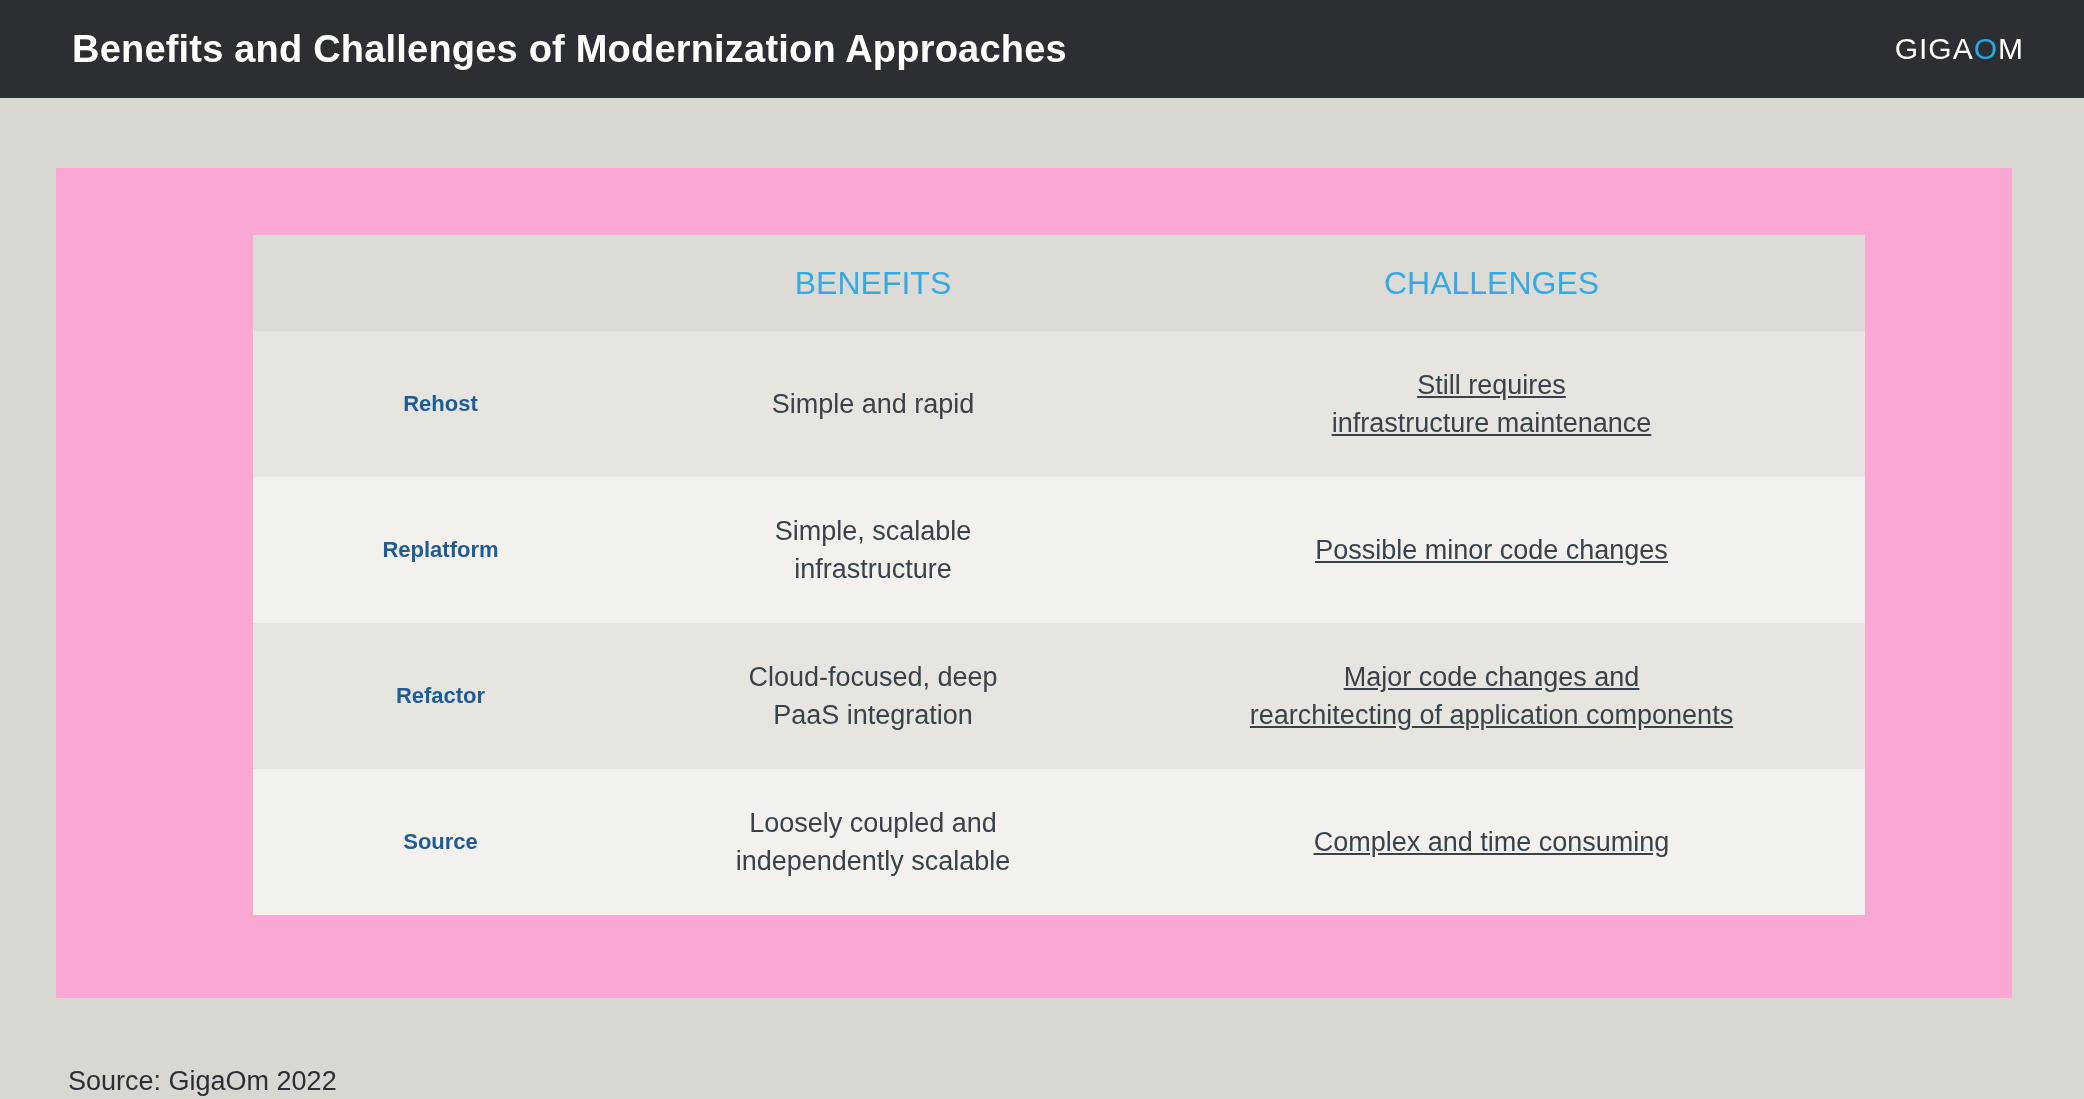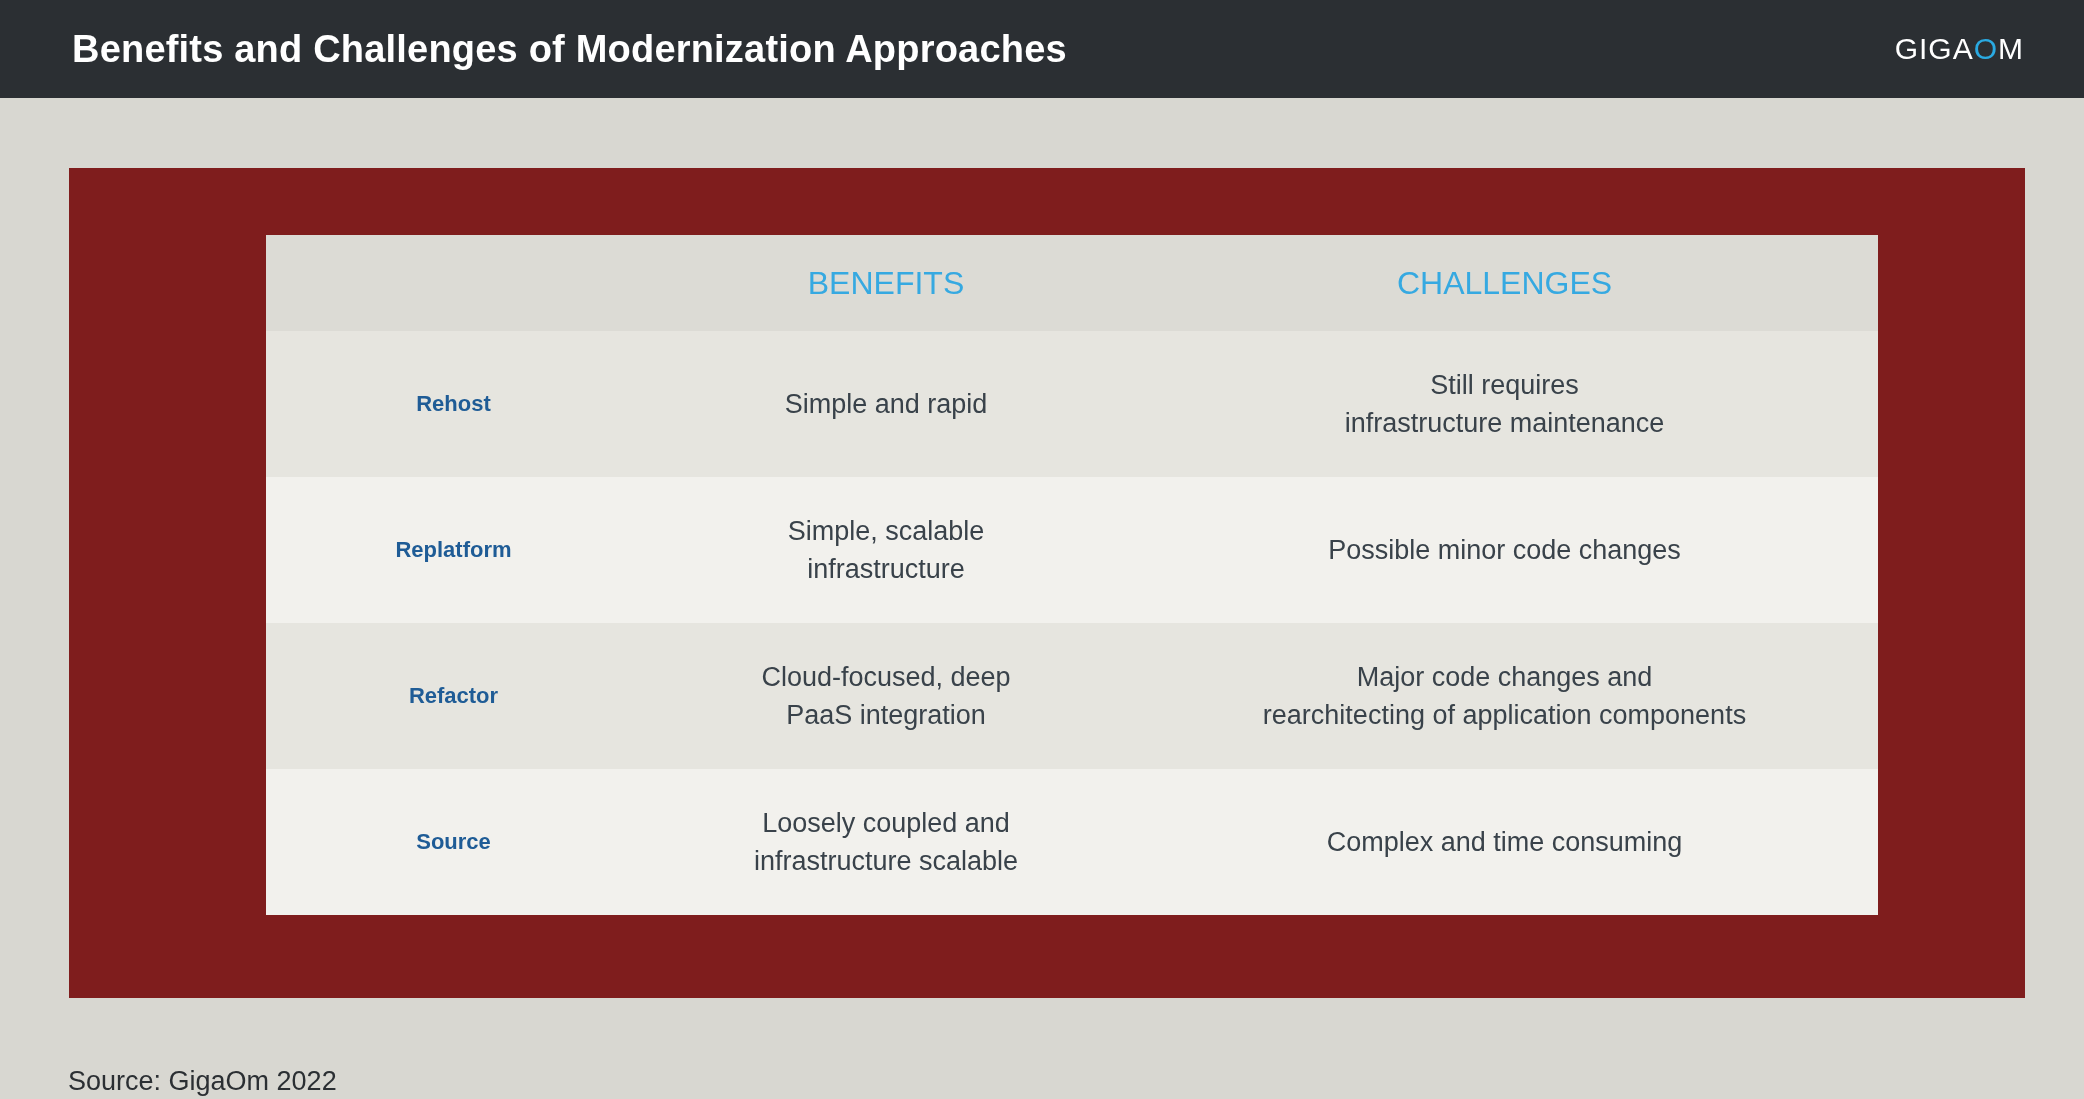--- a/index.html
+++ b/index.html
@@ -52,25 +52,25 @@
     color: #ffffff;
     font-family: "Liberation Sans", sans-serif;
   }
   .logo .logo-o {
     color: #2aaae2;
   }
 
   
   .card {
     position: absolute;
-    left: 69px;
+    left: 56px;
     top: 168px;
     width: 1956px;
     height: 830px;
-    background: #7f1d1d;
+    background: #f9a8d4;
   }
 
   
   .table {
     position: absolute;
     left: 197px;
     top: 67px;
     width: 1612px;
     border-collapse: collapse;
     table-layout: fixed;
@@ -103,21 +103,21 @@
     height: 146px;
     text-align: center;
     vertical-align: middle;
     font-size: 27px;
     color: #39424a;
     line-height: 1.42;
     border-right: 3px solid #fafafa;
     border-top: 3px solid #fafafa;
     padding: 0 22px;
   }
-  .row-cell.last { border-right: 0; }
+  .row-cell.last { border-right: 0; text-decoration: underline; }
 
   .approach-cell {
     font-size: 22px;
     font-weight: bold;
     color: #1f5c96;
   }
 
   tr.shade .row-cell { background: #e6e5df; }
   tr.light .row-cell { background: #f2f1ed; }
 
@@ -189,21 +189,21 @@
           </td>
           <td class="row-cell last">
             <div>Major code changes and</div>
             <div>rearchitecting of application components</div>
           </td>
         </tr>
         <tr class="light">
           <td class="row-cell approach-cell">Source</td>
           <td class="row-cell">
             <div>Loosely coupled and</div>
-            <div>infrastructure scalable</div>
+            <div>independently scalable</div>
           </td>
           <td class="row-cell last">
             <div>Complex and time consuming</div>
           </td>
         </tr>
       </tbody>
     </table>
 
   </div>
 

